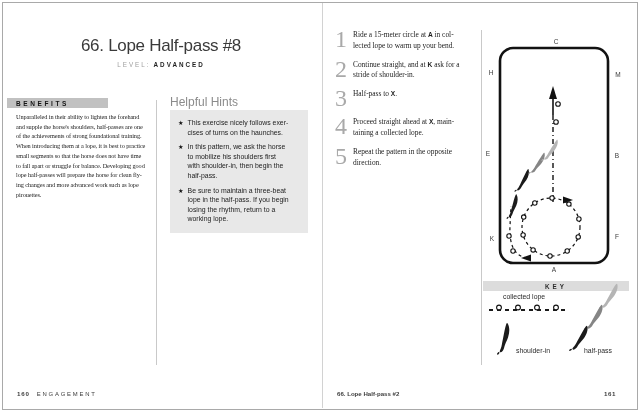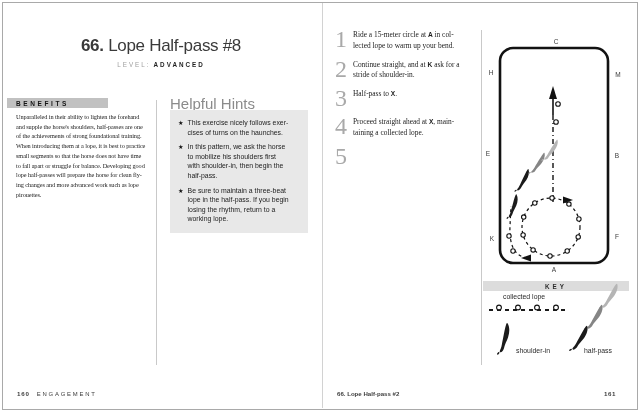--- a/index.html
+++ b/index.html
@@ -5,33 +5,33 @@
   html,body{margin:0;padding:0;background:#fff;}
   body{width:640px;height:414px;position:relative;font-family:"Liberation Sans",sans-serif;overflow:hidden;}
   .frame{position:absolute;left:2px;top:2px;width:634px;height:406px;border:1px solid #a9a9a9;background:#fff;}
   .gutter{position:absolute;left:322px;top:3px;height:405px;width:1px;background:#d2d2d2;}
   .divider{position:absolute;width:1px;background:#c9c9c9;}
   .divider.left{left:156px;top:100px;height:265px;}
   .divider.right{left:481px;top:30px;height:335px;}
 
   .title-block{position:absolute;left:18px;top:36px;width:286px;text-align:center;}
   .title{font-size:17px;letter-spacing:-0.3px;color:#3a3a3a;white-space:nowrap;}
-  .title .num{font-weight:bold;}
+  .title .num{font-weight:normal;}
   .level{margin-top:5px;font-size:6.3px;letter-spacing:2px;}
   .level-label{color:#9e9e9e;}
   .level-value{color:#1f1f1f;font-weight:bold;margin-left:3px;}
 
   .benefits-bar{position:absolute;left:7px;top:98px;width:101px;height:10px;background:#c1c1c1;
     display:flex;align-items:center;box-sizing:border-box;padding-left:9px;
     font-size:6.5px;font-weight:bold;letter-spacing:2.6px;color:#141414;}
   .benefits-body{position:absolute;left:16px;top:112px;width:146px;
     font-family:"Liberation Serif",serif;font-size:6.3px;line-height:9.7px;
     letter-spacing:-0.1px;color:#1c1c1c;}
 
-  .hints-heading{position:absolute;left:170px;top:95px;font-size:15px;color:#8b8b8b;}
+  .hints-heading{position:absolute;left:170px;top:95px;font-size:12px;color:#8b8b8b;}
   .hints-box{position:absolute;left:170px;top:110px;width:138px;background:#e8e8e8;
     box-sizing:border-box;padding:8px 7px 9px 8px;}
   .hint{display:flex;gap:4px;margin-bottom:5px;font-size:6.9px;line-height:9.6px;color:#1c1c1c;}
   .hint:last-child{margin-bottom:0;}
   .hint-bullet{flex:none;font-size:6.2px;line-height:9.6px;color:#111;}
 
   .steps{position:absolute;left:334px;top:29px;width:142px;}
   .step{display:flex;gap:6px;margin-bottom:7px;}
   .step-num{flex:none;width:13px;text-align:right;font-family:"Liberation Serif",serif;
     font-size:24px;line-height:21px;font-weight:400;color:#a9a9a9;}
@@ -117,20 +117,21 @@
       <span class="step-text">Half-pass to <strong>X</strong>.</span>
     </div>
 
     <div class="step">
       <span class="step-num">4</span>
       <span class="step-text">Proceed straight ahead at <strong>X</strong>, main-<br>taining a collected lope.</span>
     </div>
 
     <div class="step">
       <span class="step-num">5</span>
+      <span class="step-text">Repeat the pattern in the opposite<br>direction.</span>
     </div>
   </div>
 
 <svg class="arena-svg" width="150" height="250" viewBox="0 0 150 250">
   <defs>
     <g id="horse-shape">
       <path d="M 2.0,-19 C 5.2,-15.5 6.4,-8.5 5.0,-1.5 C 4.0,3.5 2.2,7.5 2.0,11.5 C 1.9,13.5 1.6,15 0.6,16.8 C -0.6,18.8 -2.4,19.4 -2.9,18.2 C -3.4,17.2 -2.7,15.8 -2.2,13.8 C -1.4,10.8 -1.7,6.5 -1.2,1.0 C -0.7,-6.5 -0.6,-13.5 0.4,-18.2 C 0.8,-19.6 1.4,-19.8 2.0,-19 Z"></path>
       <path d="M -3.0,19.6 C -3.6,21.6 -4.8,22.8 -5.7,22.3 C -6.4,21.9 -6.0,20.5 -5.0,19.4 C -4.3,18.6 -3.4,18.4 -3.0,19.6 Z"></path>
     </g>
   </defs>

